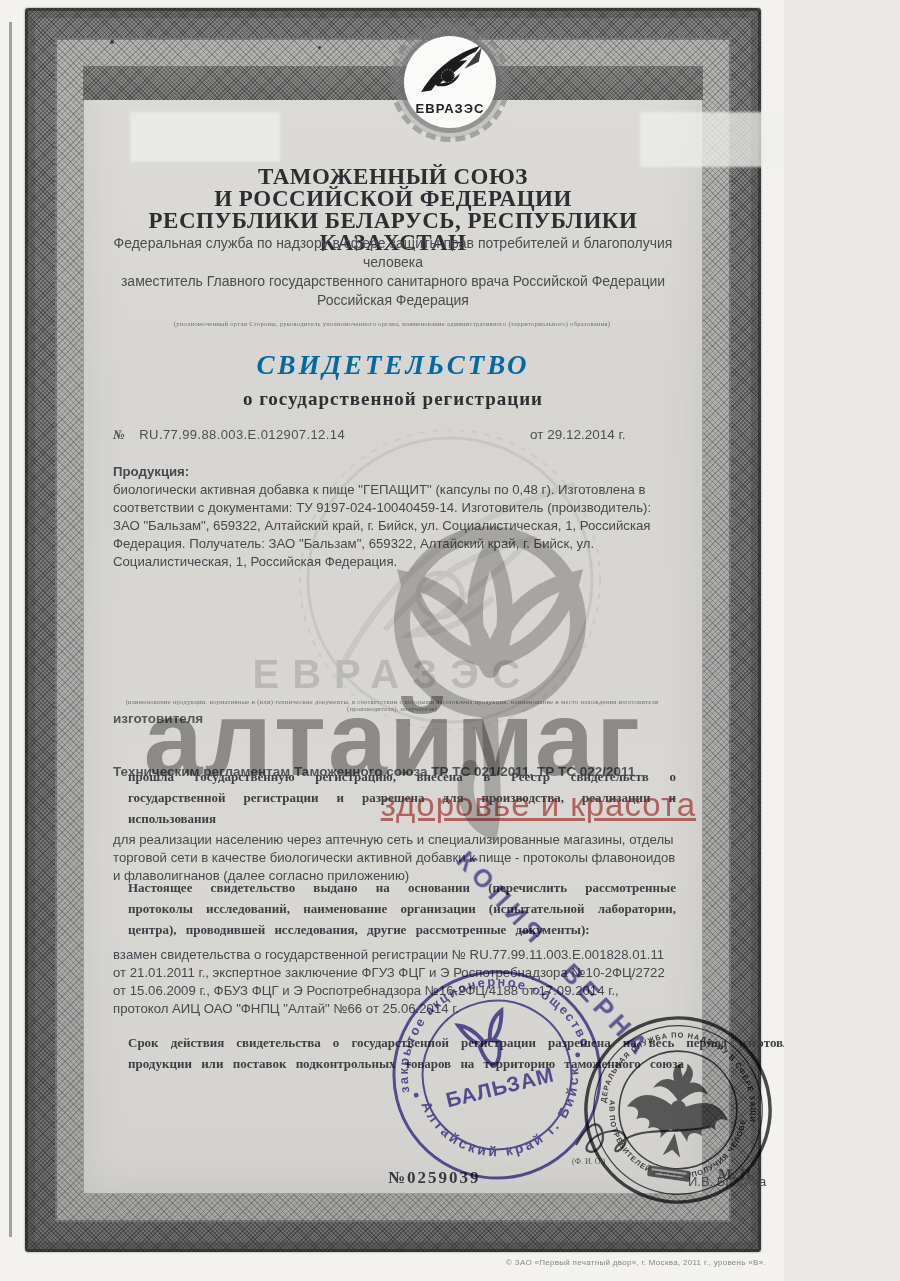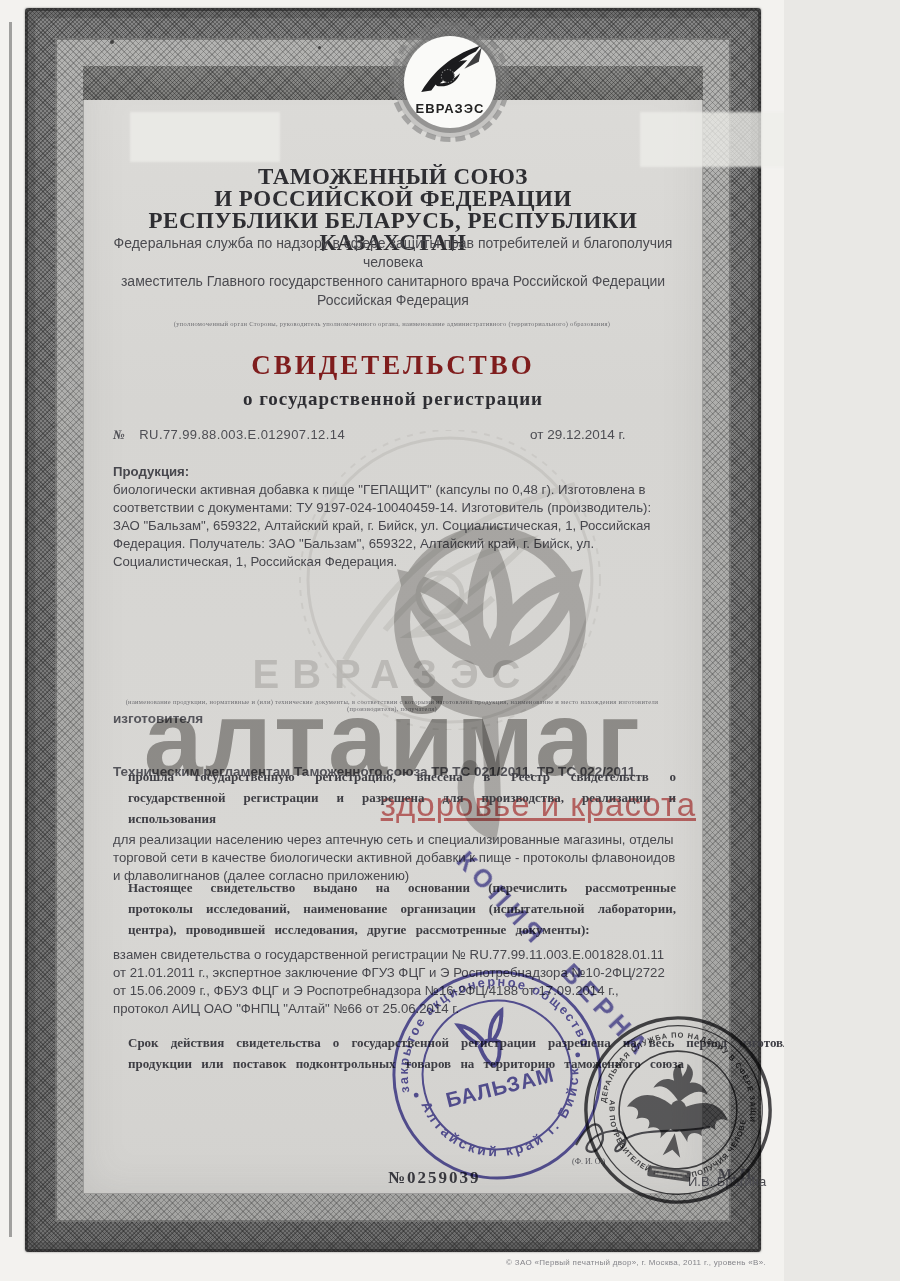--- a/index.html
+++ b/index.html
@@ -41,21 +41,21 @@
   
   .scan{filter:blur(0.3px);}
   .center{text-align:center;}
   .hdr{position:absolute;left:90px;right:88px;top:166px;font-weight:bold;
     font-size:23px;line-height:22px;color:#2e2e32;letter-spacing:.5px;}
   .agency{position:absolute;left:90px;right:88px;top:234px;font-family:"Liberation Sans",sans-serif;
     font-size:14px;line-height:19px;color:#4b4b50;}
   .tiny{position:absolute;left:120px;right:120px;font-size:6.5px;color:#6e6e72;text-align:center;
     letter-spacing:.3px;filter:blur(.4px);}
   .doc-title{position:absolute;left:90px;right:88px;top:350px;font-weight:bold;font-size:27px;
-    letter-spacing:3px;color:#7f1d1d;}
+    letter-spacing:3px;color:#0369a1;font-style:italic;}
   .doc-subtitle{position:absolute;left:90px;right:88px;top:388px;font-weight:bold;font-size:19px;
     letter-spacing:1px;color:#2e2e33;}
   .num-row{position:absolute;left:113px;top:427px;font-family:"Liberation Sans",sans-serif;
     font-size:13px;color:#4e4e54;letter-spacing:.4px;}
   .num-label{font-family:"Liberation Serif",serif;font-style:italic;font-weight:bold;margin-right:10px;}
   .num-date{position:absolute;left:530px;top:427px;font-family:"Liberation Sans",sans-serif;
     font-size:13.5px;color:#4e4e54;}
   .sans-block{font-family:"Liberation Sans",sans-serif;font-size:13.2px;line-height:18px;color:#47474d;}
   .product{position:absolute;left:113px;right:108px;top:463px;}
   .product-label{font-weight:bold;}

